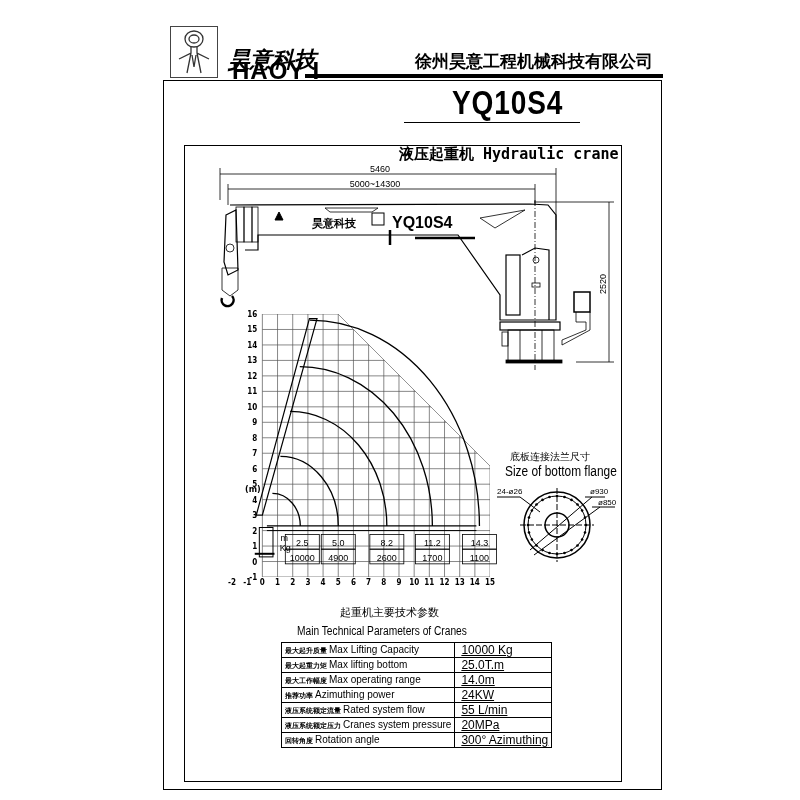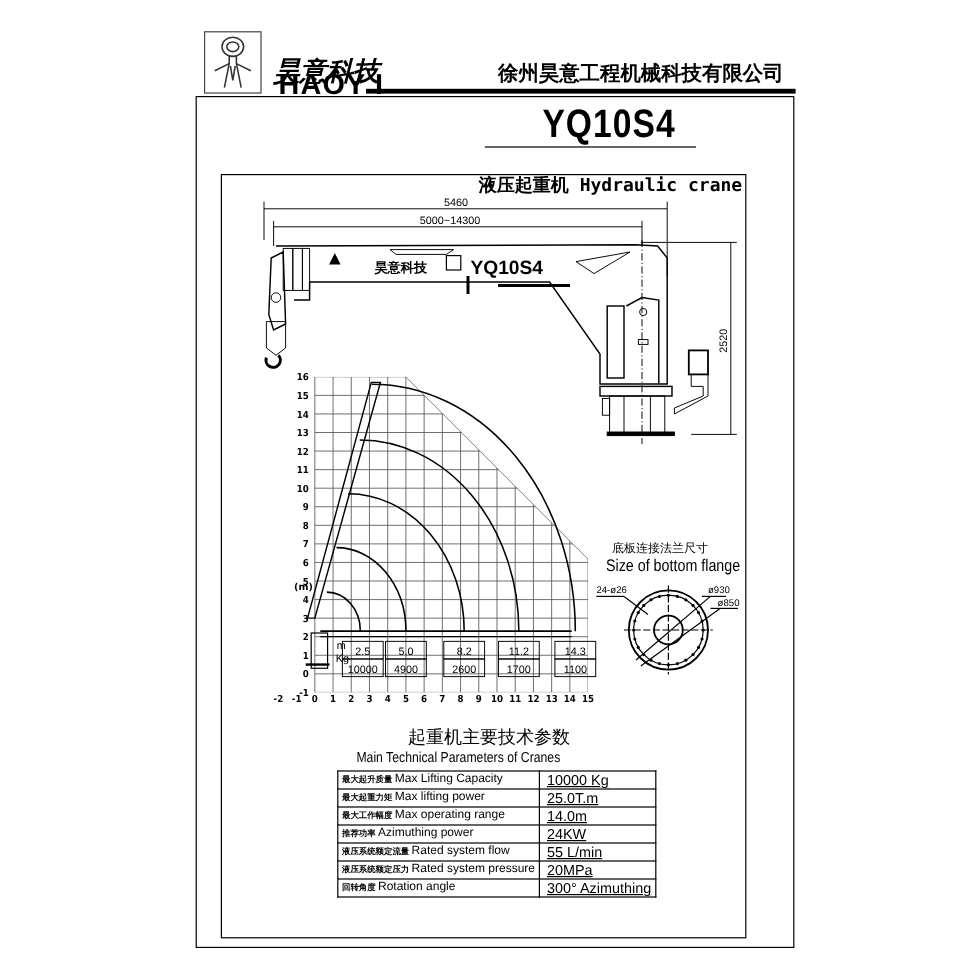--- a/index.html
+++ b/index.html
@@ -10,21 +10,21 @@
   .brand-cn{left:228px;top:45px;font-weight:bold;font-style:italic;font-size:22px;}
   .company{left:415px;top:50px;font-weight:bold;font-size:17px;}
   .hdr-rule{left:305px;top:74px;width:358px;height:4px;background:#000;}
   .outer-frame{left:163px;top:80px;width:499px;height:710px;border:1.5px solid #000;box-sizing:border-box;}
   .inner-frame{left:184px;top:145px;width:438px;height:637px;border:1.5px solid #000;box-sizing:border-box;}
   .model{left:452px;top:84px;font-family:"Liberation Sans",sans-serif;font-size:33px;font-weight:bold;transform:scaleX(0.85);transform-origin:left top;letter-spacing:1px;}
   .model-rule{left:404px;top:122px;width:176px;height:1px;background:#000;}
   .subtitle{left:399px;top:120px;font-weight:bold;font-size:15px;font-family:"DejaVu Sans Mono",monospace;margin-top:25px;}
   .flange-cn{left:510px;top:450px;font-size:10px;}
   .flange-en{left:505px;top:463px;font-size:14px;font-family:"Liberation Sans",sans-serif;transform:scaleX(0.85);transform-origin:left top;}
-  .params-cn{left:340px;top:605px;font-size:15px;}
+  .params-cn{left:340px;top:605px;font-size:11px;}
   .params-en{left:297px;top:624px;font-size:12px;font-family:"Liberation Sans",sans-serif;transform:scaleX(0.85);transform-origin:left top;}
   table.params{position:absolute;left:281px;top:642px;width:225px;border-collapse:collapse;font-family:"Liberation Sans",sans-serif;}
   table.params td{border:1px solid #000;height:14px;padding:0 3px;font-size:10px;white-space:nowrap;line-height:13px;}
   table.params td.k{width:150px;}
   table.params td.v{font-size:12px;padding-left:6px;text-decoration:underline;}
   .cn-small{font-size:7px;font-weight:bold;margin-right:2px;}
 </style>
 </head>
 <body>
 
@@ -282,37 +282,37 @@
 
 <div class="abs params-cn">起重机主要技术参数</div>
 <div class="abs params-en">Main Technical Parameters of Cranes</div>
 <table class="params">
   <tbody>
     <tr>
       <td class="k"><span class="cn-small">最大起升质量</span><span>Max Lifting Capacity</span></td>
       <td class="v">10000 Kg</td>
     </tr>
     <tr>
-      <td class="k"><span class="cn-small">最大起重力矩</span><span>Max lifting power</span></td>
+      <td class="k"><span class="cn-small">最大起重力矩</span><span>Max lifting bottom</span></td>
       <td class="v">25.0T.m</td>
     </tr>
     <tr>
       <td class="k"><span class="cn-small">最大工作幅度</span><span>Max operating range</span></td>
       <td class="v">14.0m</td>
     </tr>
     <tr>
       <td class="k"><span class="cn-small">推荐功率</span><span>Azimuthing power</span></td>
       <td class="v">24KW</td>
     </tr>
     <tr>
       <td class="k"><span class="cn-small">液压系统额定流量</span><span>Rated system flow</span></td>
       <td class="v">55  L/min</td>
     </tr>
     <tr>
-      <td class="k"><span class="cn-small">液压系统额定压力</span><span>Rated system pressure</span></td>
+      <td class="k"><span class="cn-small">液压系统额定压力</span><span>Cranes system pressure</span></td>
       <td class="v">20MPa</td>
     </tr>
     <tr>
       <td class="k"><span class="cn-small">回转角度</span><span>Rotation angle</span></td>
       <td class="v">300° Azimuthing</td>
     </tr>
   </tbody>
 </table>
 
 </body></html>

